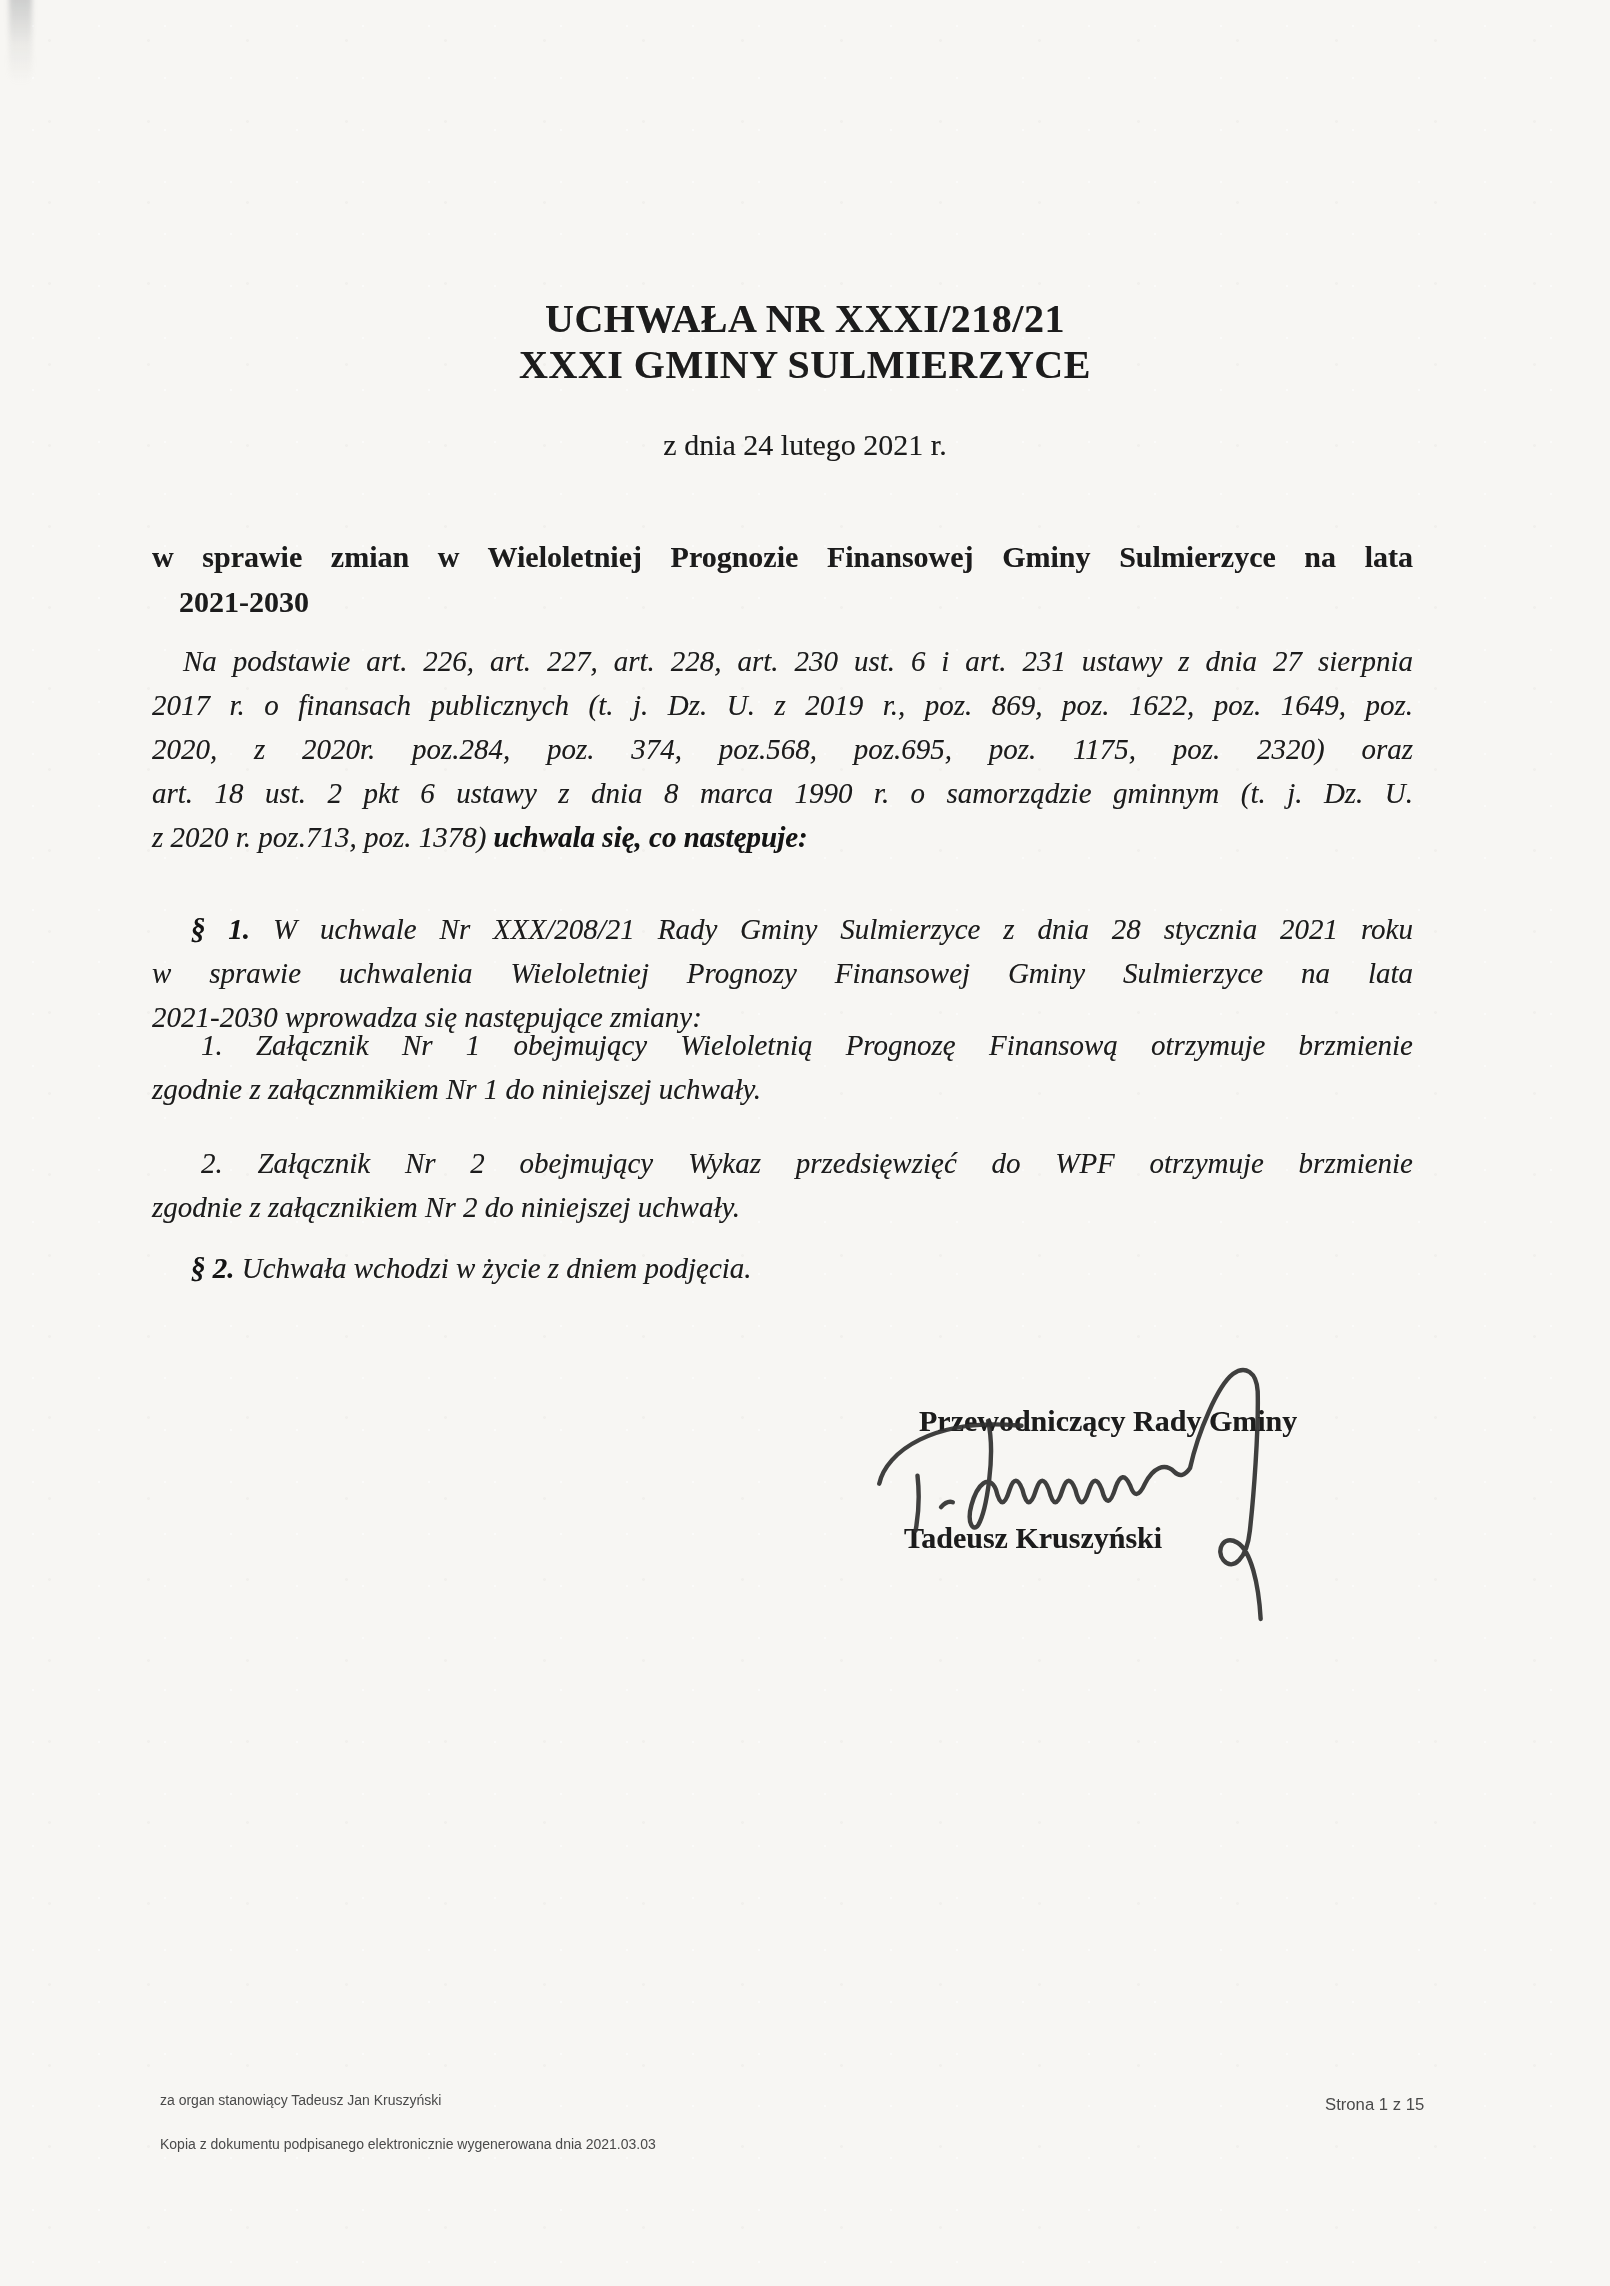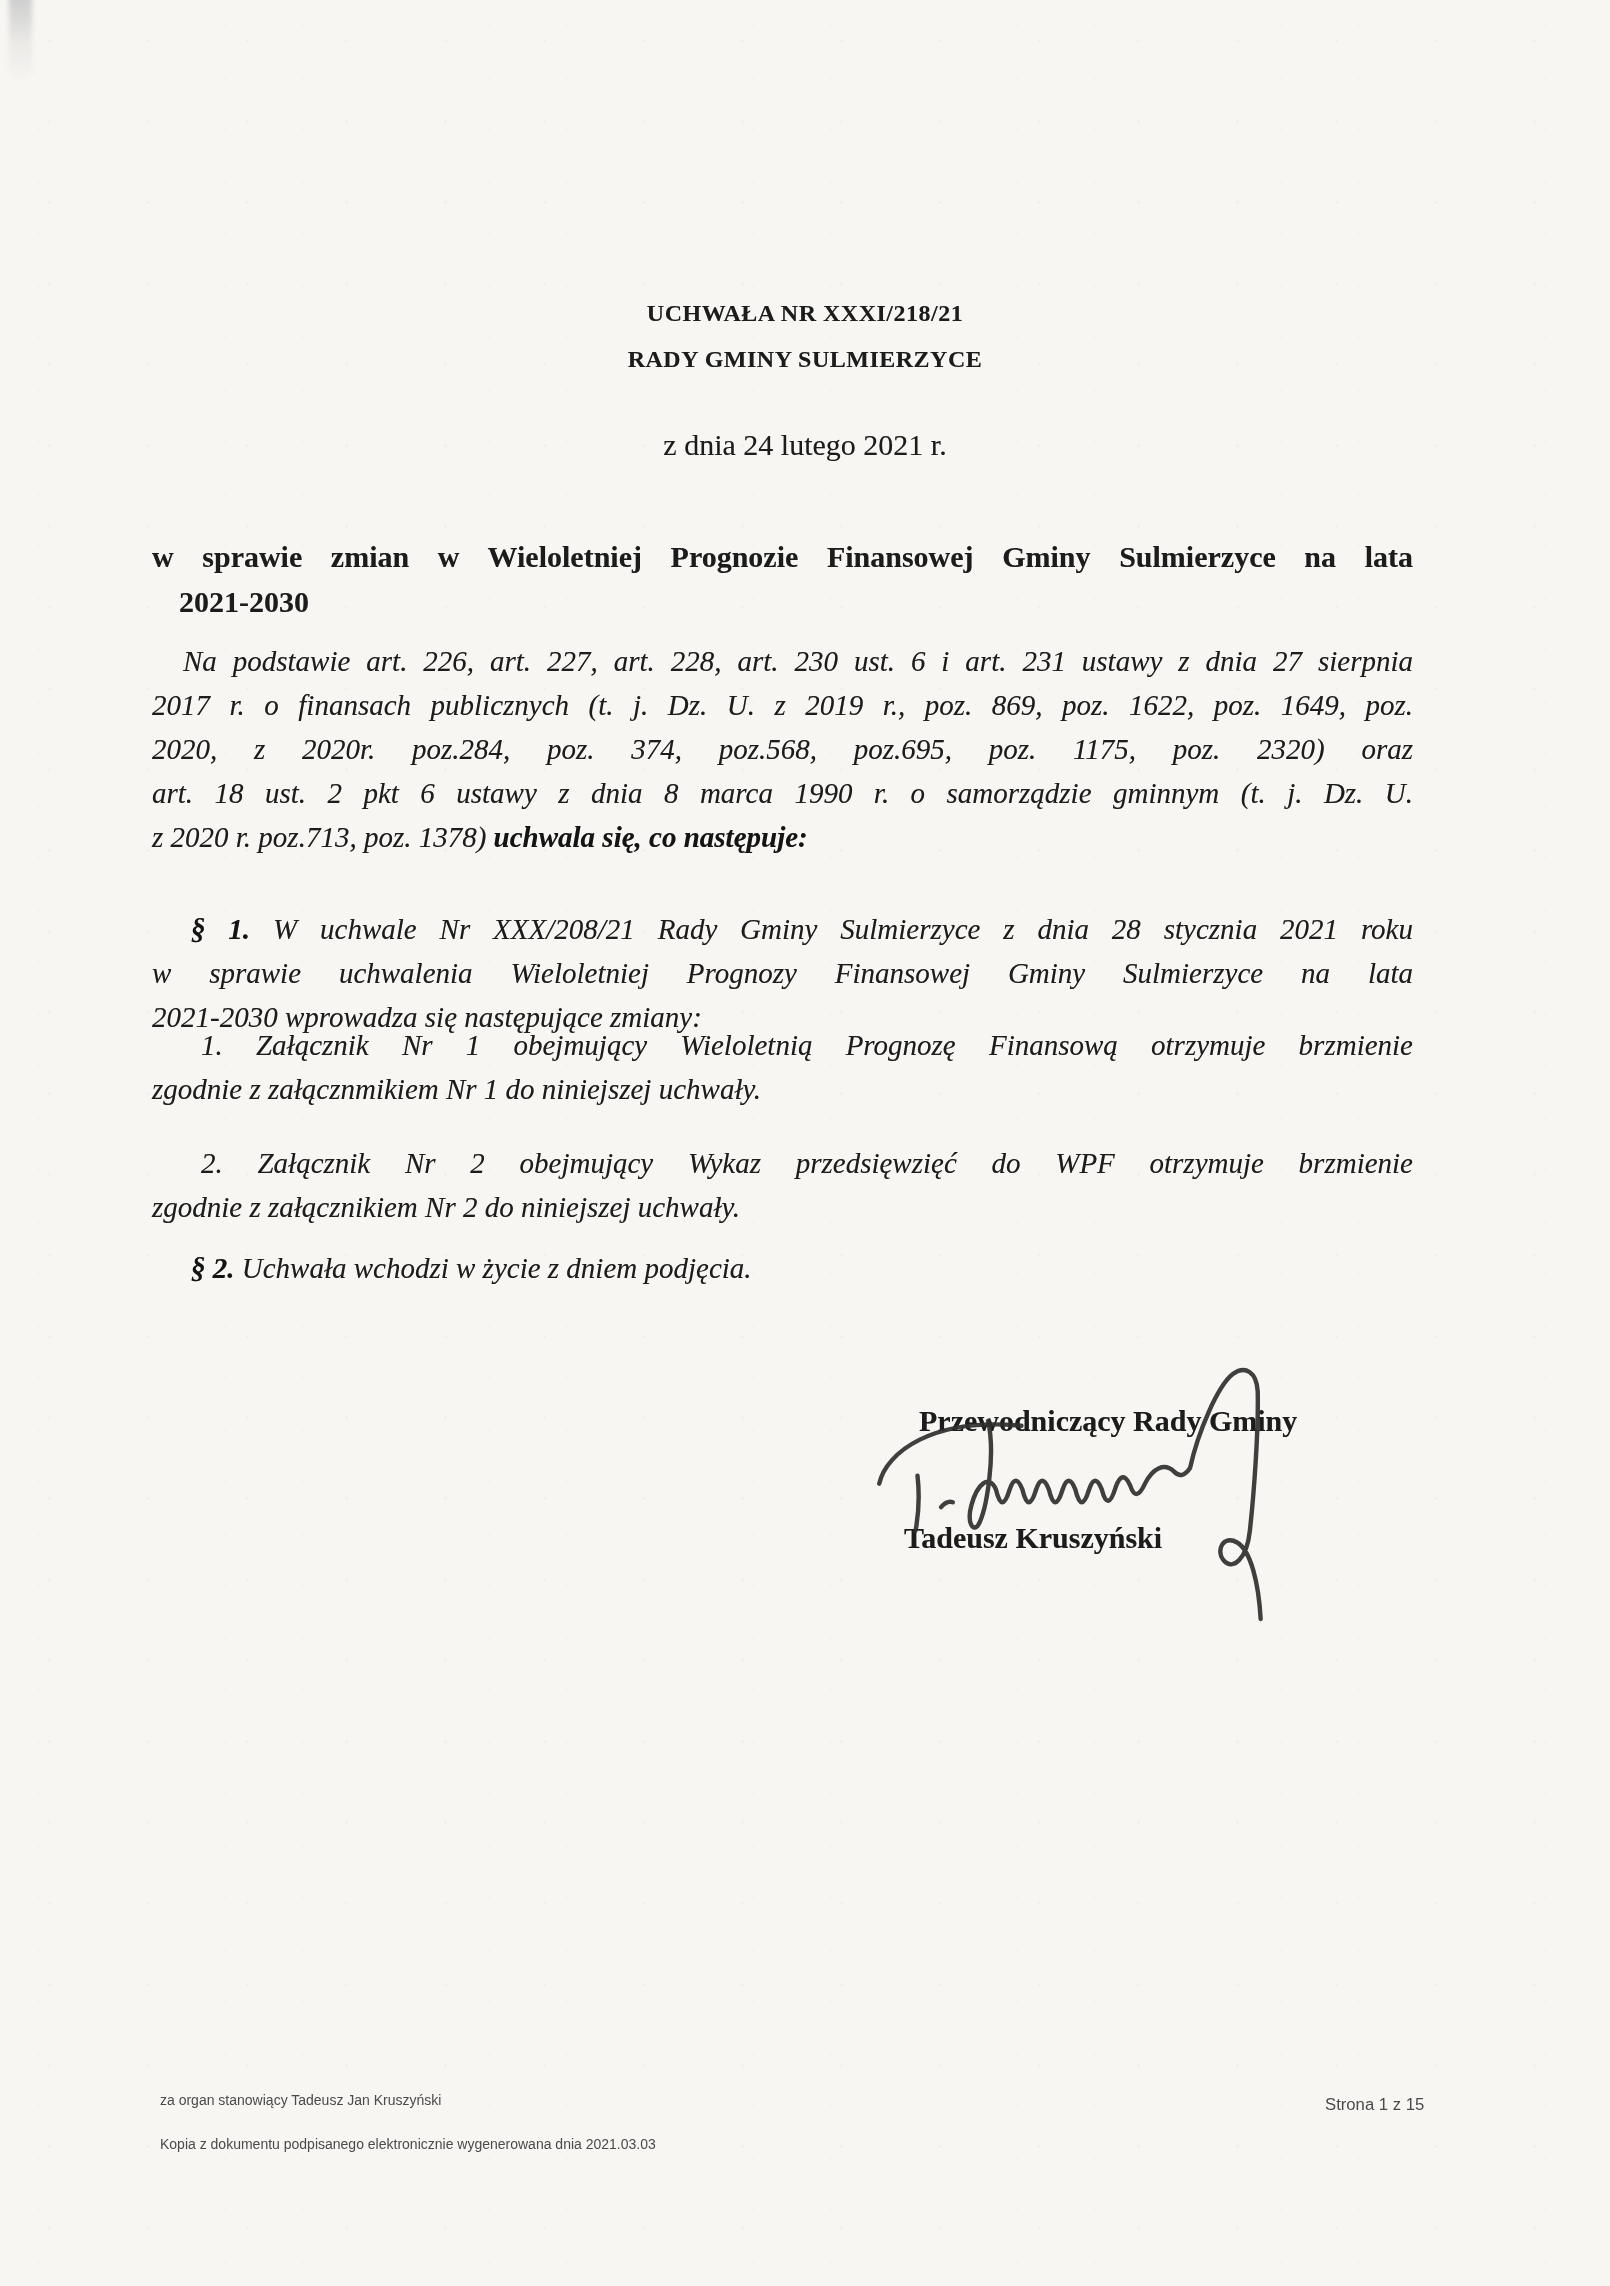--- a/index.html
+++ b/index.html
@@ -24,21 +24,21 @@
   .serif-text{ text-shadow:0 0 0.6px rgba(25,25,25,.38); }
   .corner-artifact{
     position:absolute;left:8.8px;top:-5.9px;width:23.5px;height:90px;
     background:linear-gradient(180deg, rgba(130,134,138,.38), rgba(160,160,158,.14) 55%, rgba(160,160,158,0));
     border-radius:0 0 13.7px 13.7px;
     filter:blur(2.9px);
   }
   .abs{position:absolute;}
   .col{left:152px;width:1261px;box-sizing:border-box;}
   .center-page{left:0;width:1610px;text-align:center;}
-  .title-block{top:290px;font-weight:bold;font-size:24px;line-height:46px;letter-spacing:0.5px;}
+  .title-block{top:296px;font-weight:bold;font-size:40px;line-height:46px;letter-spacing:0.5px;}
   .date-line{top:423px;font-size:30px;line-height:43px;}
   .subject{font-weight:bold;font-size:30px;line-height:45px;}
   .subject-l1{top:534px;}
   .subject-l2{top:579px;margin-left:27px;}
   .body-line{font-size:29px;line-height:44px;font-style:italic;}
   .jl{text-align:justify;text-align-last:justify;}
   .ind32{padding-left:31px;}
   .ind40{padding-left:39px;}
   .ind50{padding-left:49px;}
   .legal{top:639px;}
@@ -58,21 +58,21 @@
 </style>
 </head>
 <body>
 
 <div class="page">
 
   <div class="corner-artifact"></div>
 
   <div class="abs center-page title-block serif-text">
     <div>UCHWAŁA NR XXXI/218/21</div>
-    <div>RADY GMINY SULMIERZYCE</div>
+    <div>XXXI GMINY SULMIERZYCE</div>
   </div>
 
   <div class="abs center-page date-line serif-text">z dnia 24 lutego 2021 r.</div>
 
   <div class="abs col subject subject-l1 jl serif-text">w sprawie zmian w Wieloletniej Prognozie Finansowej Gminy Sulmierzyce na lata</div>
   <div class="abs col subject subject-l2 serif-text">2021-2030</div>
 
   <div class="abs col legal serif-text">
     <div class="body-line jl ind32">Na podstawie art. 226, art. 227, art. 228, art. 230 ust. 6 i art. 231 ustawy z dnia 27 sierpnia</div>
     <div class="body-line jl">2017 r. o finansach publicznych (t. j. Dz. U. z 2019 r., poz. 869, poz. 1622, poz. 1649, poz.</div>

